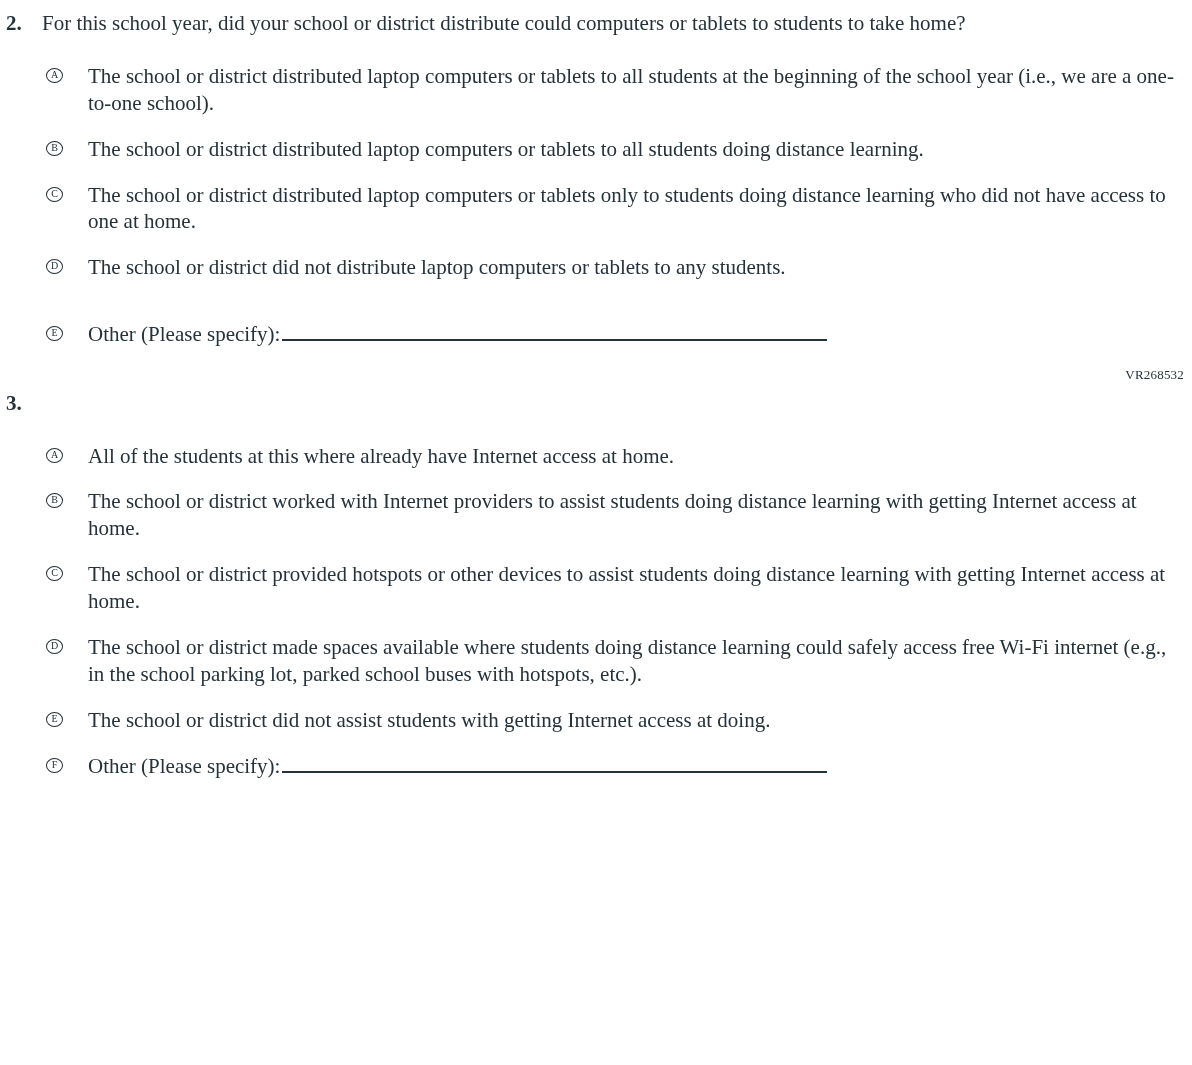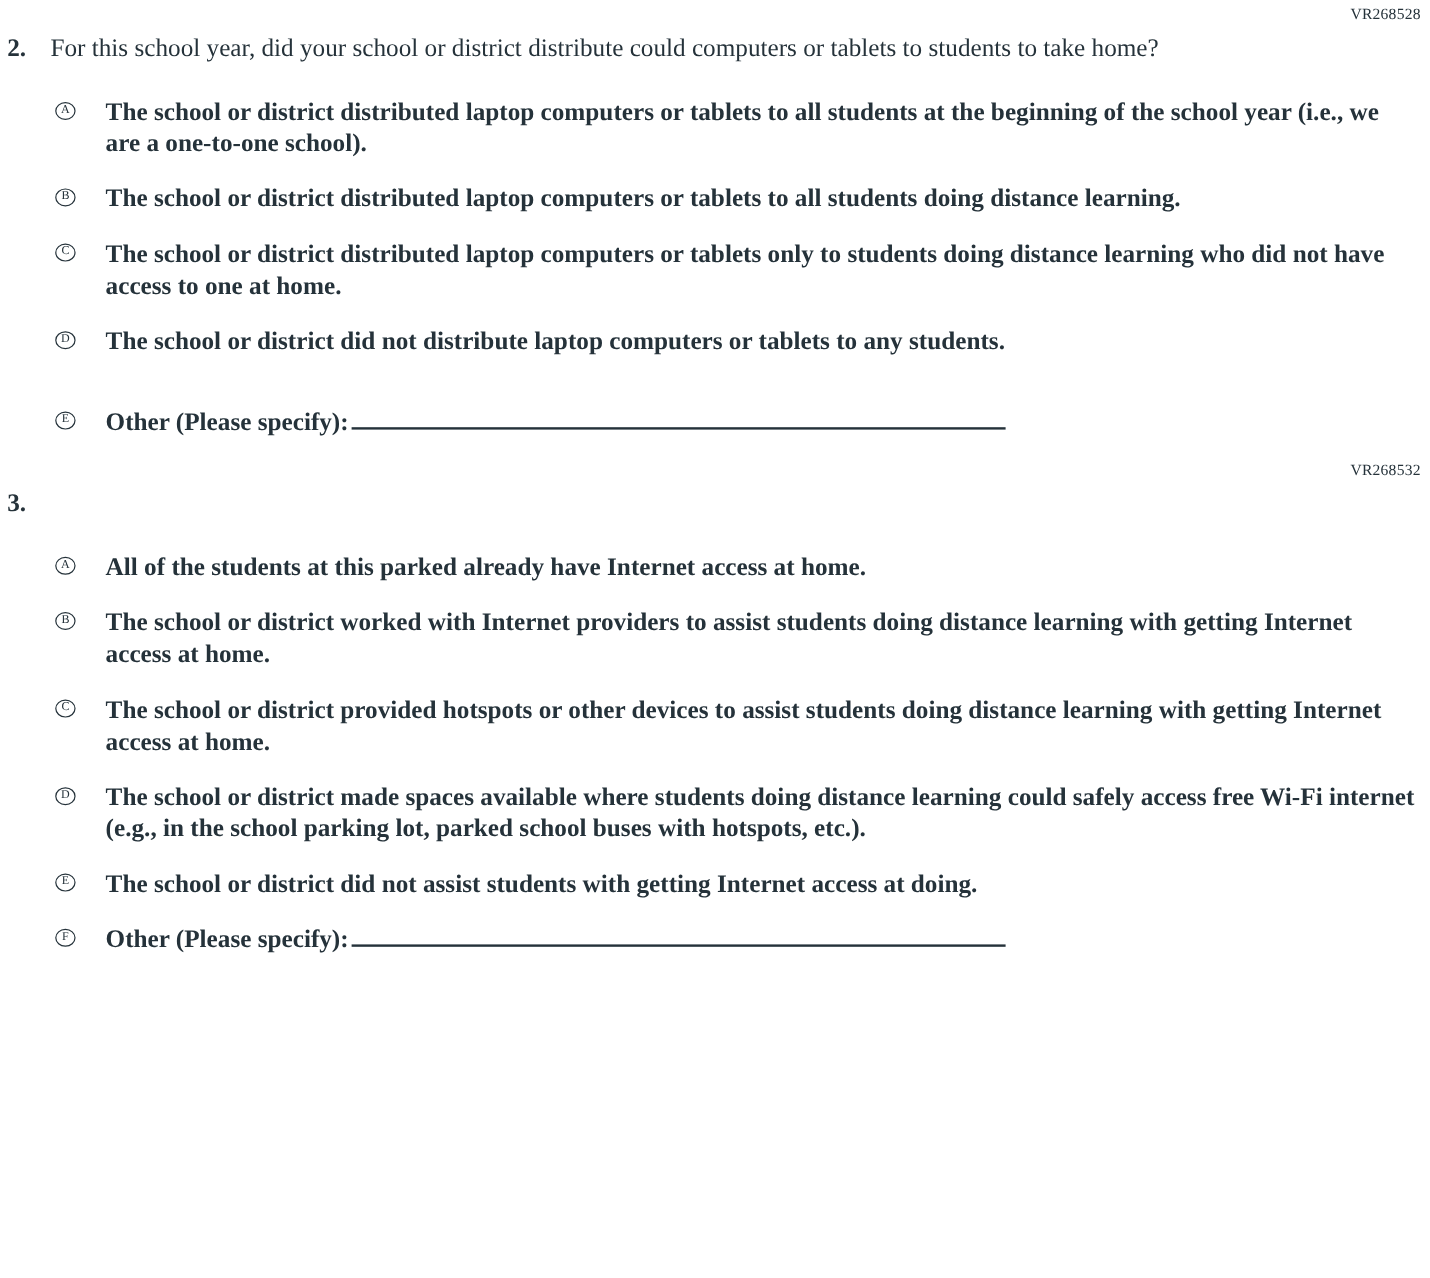--- a/index.html
+++ b/index.html
@@ -64,40 +64,38 @@
     align-items: center;
     justify-content: center;
     font-size: 10px;
     margin-top: 5px;
     margin-right: 25px;
     box-sizing: border-box;
   }
   .opt-text {
     flex: 1 1 auto;
     max-width: 1095px;
-    font-weight: bold;
   }
   .blank-line {
     display: inline-block;
     width: 545px;
     height: 14px;
     border-bottom: 2px solid currentColor;
     margin-left: 2px;
   }
   .tight .option {
     margin-bottom: 19px;
   }
 </style>
 </head>
 <body>
 
 <div class="page">
 
   <div class="section">
-    <div class="q-code">VR268528</div>
 
     <div class="q-head">
       <div class="q-number">2.</div>
       <div class="q-prompt">
         <span>For </span><b>this school year</b><span>, did your school or district distribute could computers or tablets to students to take home?</span>
       </div>
     </div>
 
     <div class="options">
       <div class="option">
@@ -126,21 +124,21 @@
   <div class="section section-2">
     <div class="q-code">VR268532</div>
 
     <div class="q-head">
       <div class="q-number">3.</div>
     </div>
 
     <div class="options tight">
       <div class="option">
         <span class="opt-bubble">A</span>
-        <span class="opt-text">All of the students at this parked already have Internet access at home.</span>
+        <span class="opt-text">All of the students at this where already have Internet access at home.</span>
       </div>
       <div class="option">
         <span class="opt-bubble">B</span>
         <span class="opt-text">The school or district worked with Internet providers to assist students doing distance learning with getting Internet access at home.</span>
       </div>
       <div class="option">
         <span class="opt-bubble">C</span>
         <span class="opt-text">The school or district provided hotspots or other devices to assist students doing distance learning with getting Internet access at home.</span>
       </div>
       <div class="option">

